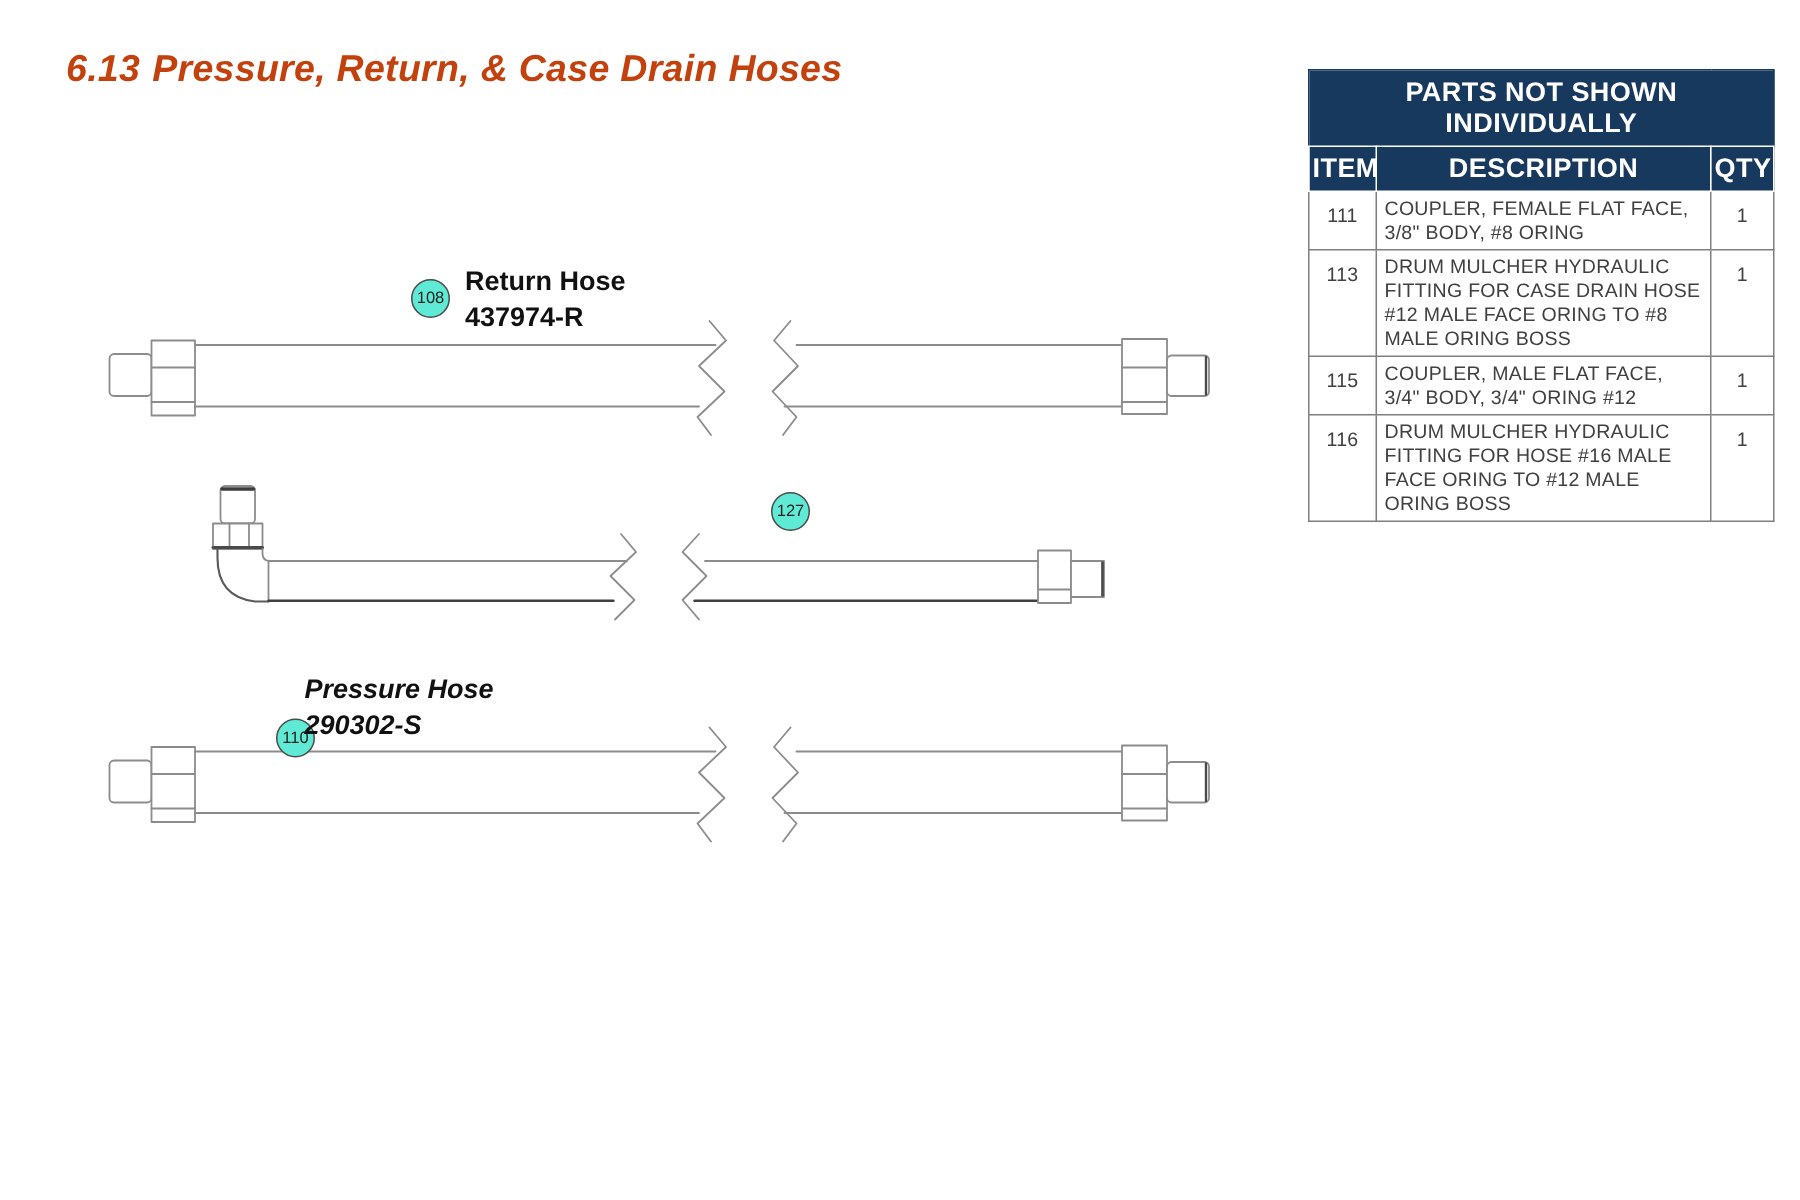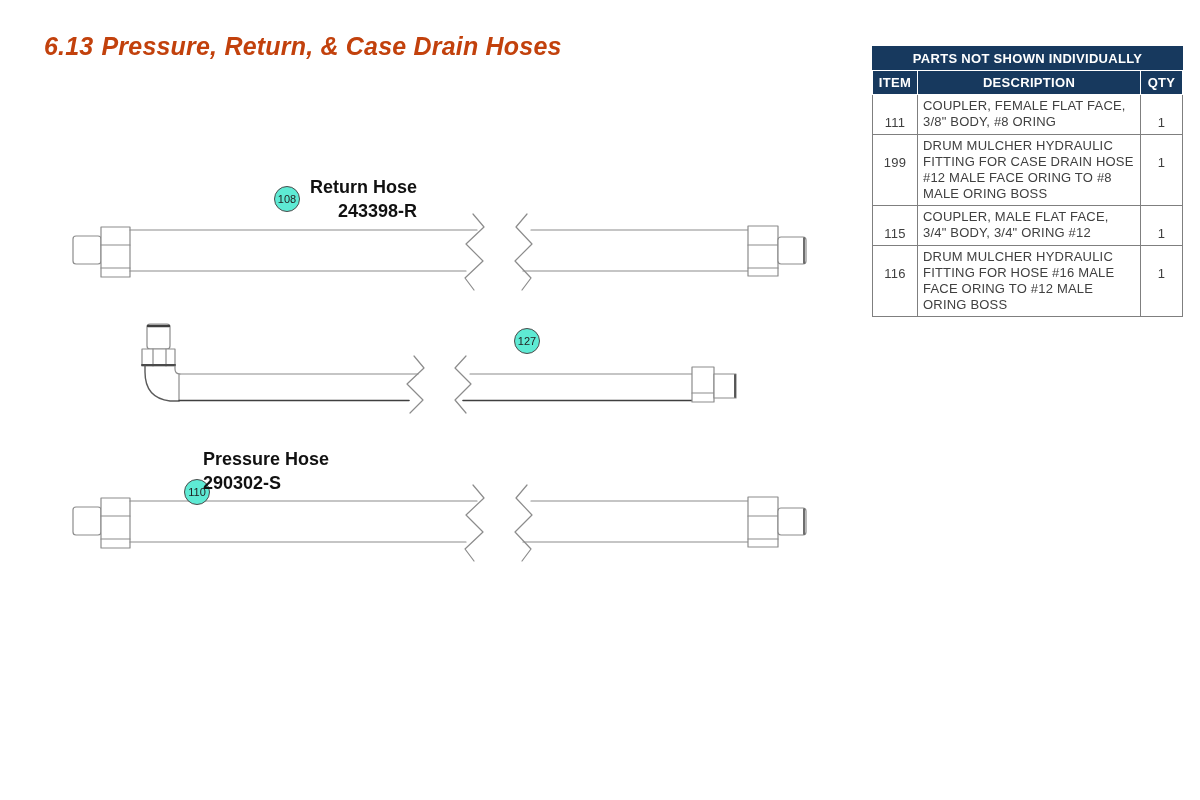--- a/index.html
+++ b/index.html
@@ -28,28 +28,28 @@
   .parts-table{
     position:absolute;left:872px;top:46px;width:310px;
     border-collapse:collapse;table-layout:fixed;
     font-size:13px;color:#404040;
   }
   .parts-table col.c-item{width:45px;}
   .parts-table col.c-desc{width:223px;}
   .parts-table col.c-qty{width:42px;}
   .parts-table th{
     background:#17395e;color:#ffffff;font-weight:bold;text-align:center;
-    border:1px solid #ffffff;padding:4px 2px;font-size:13px;letter-spacing:.3px;
+    border:1px solid #ffffff;padding:4px 2px;font-size:18px;letter-spacing:.3px;
   }
   .parts-table th.tbl-title{border:1px solid #17395e;border-bottom:1.5px solid #ffffff;}
   .parts-table td{
     border:1px solid #7f7f7f;vertical-align:top;padding:3px 5px;
     line-height:16px;letter-spacing:.2px;background:#fff;
   }
-  .parts-table td.cell-item,.parts-table td.cell-qty{text-align:center;padding-top:20px;}
+  .parts-table td.cell-item,.parts-table td.cell-qty{text-align:center;padding-top:8px;}
   
   .diagram-svg{position:absolute;left:0;top:140px;}
 </style>
 </head>
 <body>
 
 <div class="page">
 
   <h1 class="page-title"><span class="sec-num">6.13</span><span>Pressure, Return, &amp; Case Drain Hoses</span></h1>
 
@@ -122,33 +122,33 @@
       <line x1="748" y1="245" x2="778" y2="245"></line>
       <line x1="748" y1="268" x2="778" y2="268"></line>
       <rect x="778" y="237" width="28" height="27" rx="3" fill="#fff"></rect>
       <line x1="804" y1="238" x2="804" y2="263" stroke="#4a4a4a" stroke-width="1.6"></line>
     </g>
   </svg>
 
   <div class="callout-circle" style="left:274px;top:186px;">
     <span>108</span>
   </div>
-  <div class="hose-label" style="left:310px;top:175px;text-align:right;">
+  <div class="hose-label" style="left:310px;top:175px;">
     <div>Return Hose</div>
-    <div>243398-R</div>
+    <div>437974-R</div>
   </div>
 
   <div class="callout-circle" style="left:514px;top:328px;">
     <span>127</span>
   </div>
 
   <div class="callout-circle" style="left:184px;top:456px;margin-top:23px;">
     <span>110</span>
   </div>
-  <div class="hose-label" style="left:203px;top:447px;">
+  <div class="hose-label" style="left:203px;top:447px;font-style:italic;">
     <div>Pressure Hose</div>
     <div>290302-S</div>
   </div>
 
   <table class="parts-table">
     <colgroup>
         <col class="c-item">
         <col class="c-desc">
         <col class="c-qty">
       </colgroup>
@@ -162,21 +162,21 @@
         <th>QTY</th>
       </tr>
     </thead>
     <tbody>
       <tr>
         <td class="cell-item">111</td>
         <td class="cell-desc">COUPLER, FEMALE FLAT FACE, 3/8" BODY, #8 ORING</td>
         <td class="cell-qty">1</td>
       </tr>
       <tr>
-        <td class="cell-item">199</td>
+        <td class="cell-item">113</td>
         <td class="cell-desc">DRUM MULCHER HYDRAULIC FITTING FOR CASE DRAIN HOSE #12 MALE FACE ORING TO #8 MALE ORING BOSS</td>
         <td class="cell-qty">1</td>
       </tr>
       <tr>
         <td class="cell-item">115</td>
         <td class="cell-desc">COUPLER, MALE FLAT FACE, 3/4" BODY, 3/4" ORING #12</td>
         <td class="cell-qty">1</td>
       </tr>
       <tr>
         <td class="cell-item">116</td>

